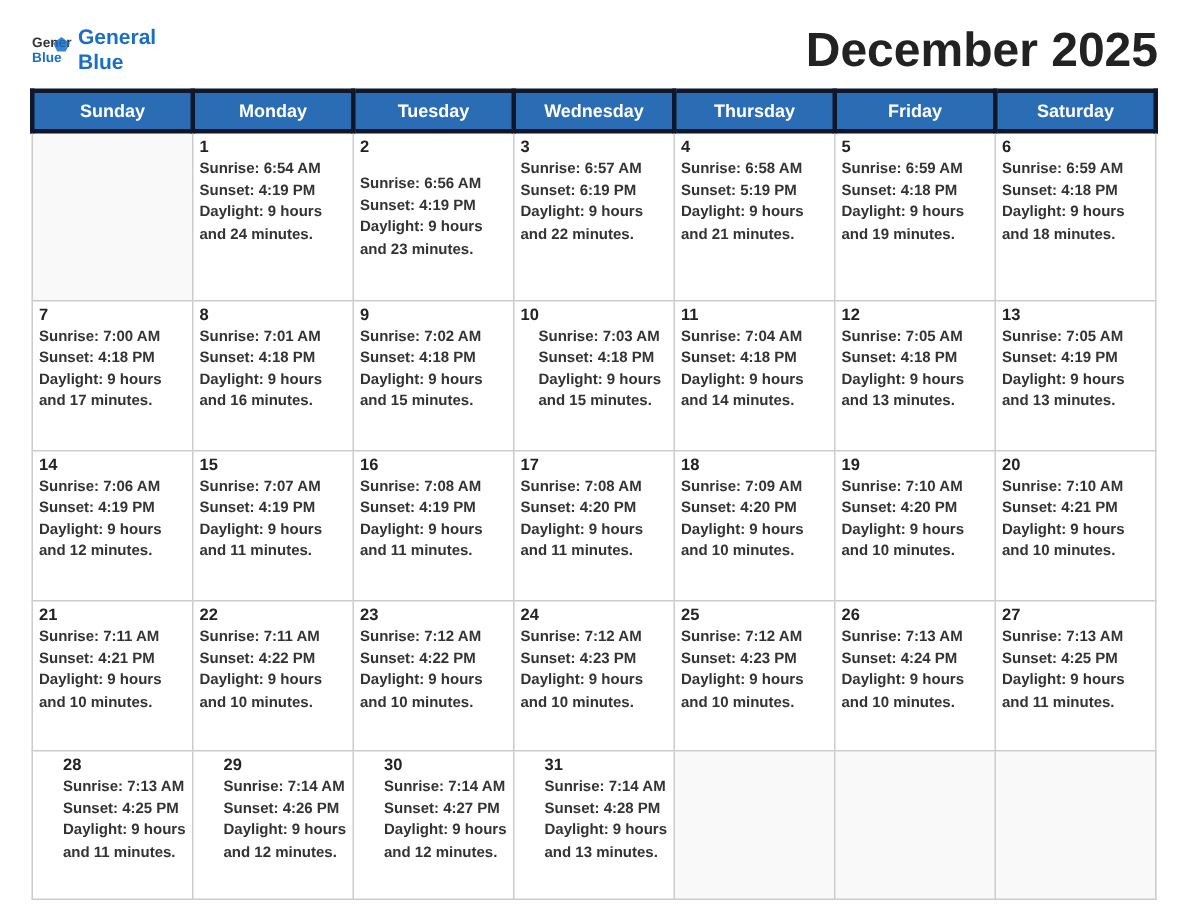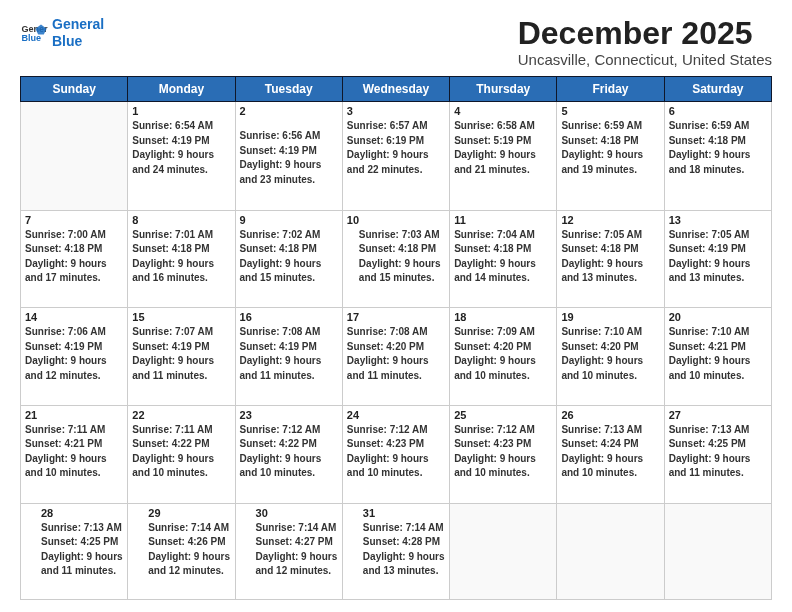--- a/index.html
+++ b/index.html
@@ -61,21 +61,21 @@
       width: 100%;
       table-layout: fixed;
     }
     .calendar th {
       background: #2a6db5;
       color: #fff;
       font-size: 12px;
       font-weight: bold;
       text-align: center;
       padding: 5px 2px;
-      border: 1px solid #0f172a;
+      border: 3px solid #0f172a;
     }
     .calendar td {
       border: 1px solid #ccc;
       vertical-align: top;
       padding: 3px 4px;
       font-size: 9.5px;
       color: #333;
       height: 80px;
     }
     .calendar td.empty {
@@ -112,21 +112,20 @@
       </svg>
       <div>
         <div class="logo-text">
           <span>General</span><br>
           <span style="color:#1a6fc4">Blue</span>
         </div>
       </div>
     </div>
     <div class="title-block">
       <div class="month-title">December 2025</div>
-      <div class="location">Uncasville, Connecticut, United States</div>
     </div>
   </div>
 
   <table class="calendar">
     <thead>
       <tr>
       <th>Sunday</th>
           <th>Monday</th>
           <th>Tuesday</th>
           <th>Wednesday</th>

